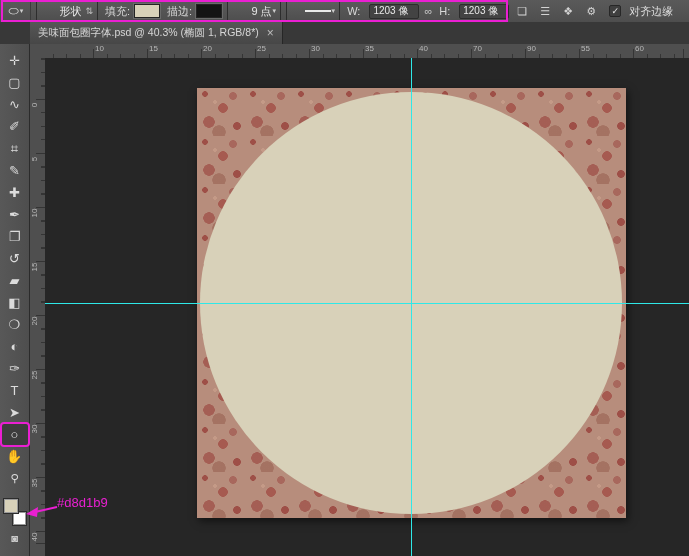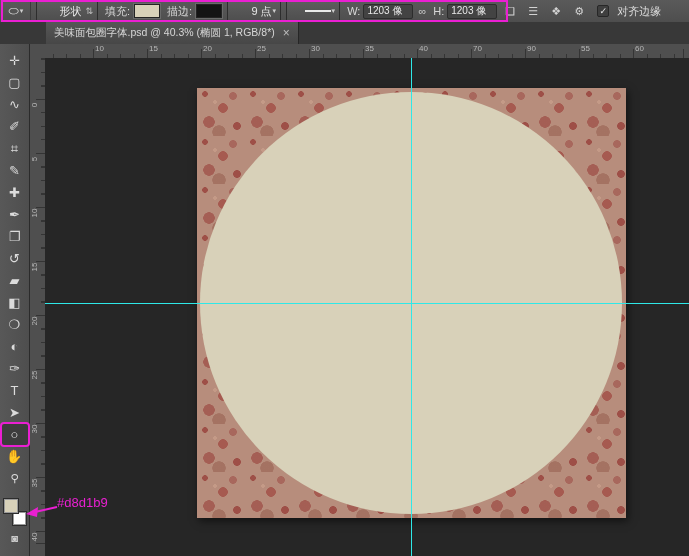--- a/index.html
+++ b/index.html
@@ -32,21 +32,21 @@
   .dd-width{width:44px;}
   .dd-style{width:44px;}
   .updown{font-size:9px;color:#c0c0c0;margin-left:4px;}
   .label{margin-left:7px;color:#d8d8d8;}
   .swatch{width:24px;height:12px;border:1px solid #232323;margin-left:4px;box-shadow:0 0 0 1px #6a6a6a;}
   .swatch.fill{background:#d8d1b9;}
   .swatch.stroke{background:#141414;}
   .stroke-line{width:26px;height:2px;background:#e9e9e9;}
   .num-input{
     width:42px;height:13px;background:#434343;border:1px solid #2c2c2c;
-    border-radius:2px;color:#e9e9e9;font-size:10px;padding:0 3px;margin-left:3px;
+    border-radius:2px;color:#e9e9e9;font-size:10px;padding:0 3px;margin-left:9px;
     font-family:"Liberation Sans","DejaVu Sans",sans-serif;
   }
   .link-glyph{margin-left:5px;color:#c9c9c9;font-size:11px;}
   .ob-iconbtn{width:20px;height:17px;display:flex;align-items:center;justify-content:center;
     color:#d3d3d3;font-size:11px;margin-left:3px;border-radius:2px;}
   .checkbox{width:10px;height:10px;background:#3f3f3f;border:1px solid #272727;border-radius:2px;
     display:flex;align-items:center;justify-content:center;font-size:9px;color:#eaeaea;margin-left:8px;}
   .cb-label{margin-left:8px;color:#dcdcdc;}
   .annot-box-top{
     position:absolute;left:1px;top:0px;width:503px;height:18px;
@@ -55,21 +55,21 @@
   
   .tab-bar{
     position:absolute;left:0;top:22px;width:689px;height:22px;
     background:#383838;border-bottom:1px solid #2a2a2a;
   }
   .doc-tab{
     position:absolute;left:30px;top:0;height:22px;
     background:linear-gradient(#565656,#474747);
     border-right:1px solid #262626;
     display:flex;align-items:center;padding:0 8px;
-    font-size:10.5px;color:#d6d6d6;margin-left:16px;
+    font-size:10.5px;color:#d6d6d6;
   }
   .tab-close{margin-left:8px;color:#bdbdbd;font-size:12px;}
   
   .toolbar{
     position:absolute;left:0;top:44px;width:30px;height:512px;
     background:linear-gradient(90deg,#585858,#4e4e4e);
     border-right:1px solid #2b2b2b;
     display:flex;flex-direction:column;align-items:center;padding-top:6px;box-sizing:border-box;
   }
   .tool{

